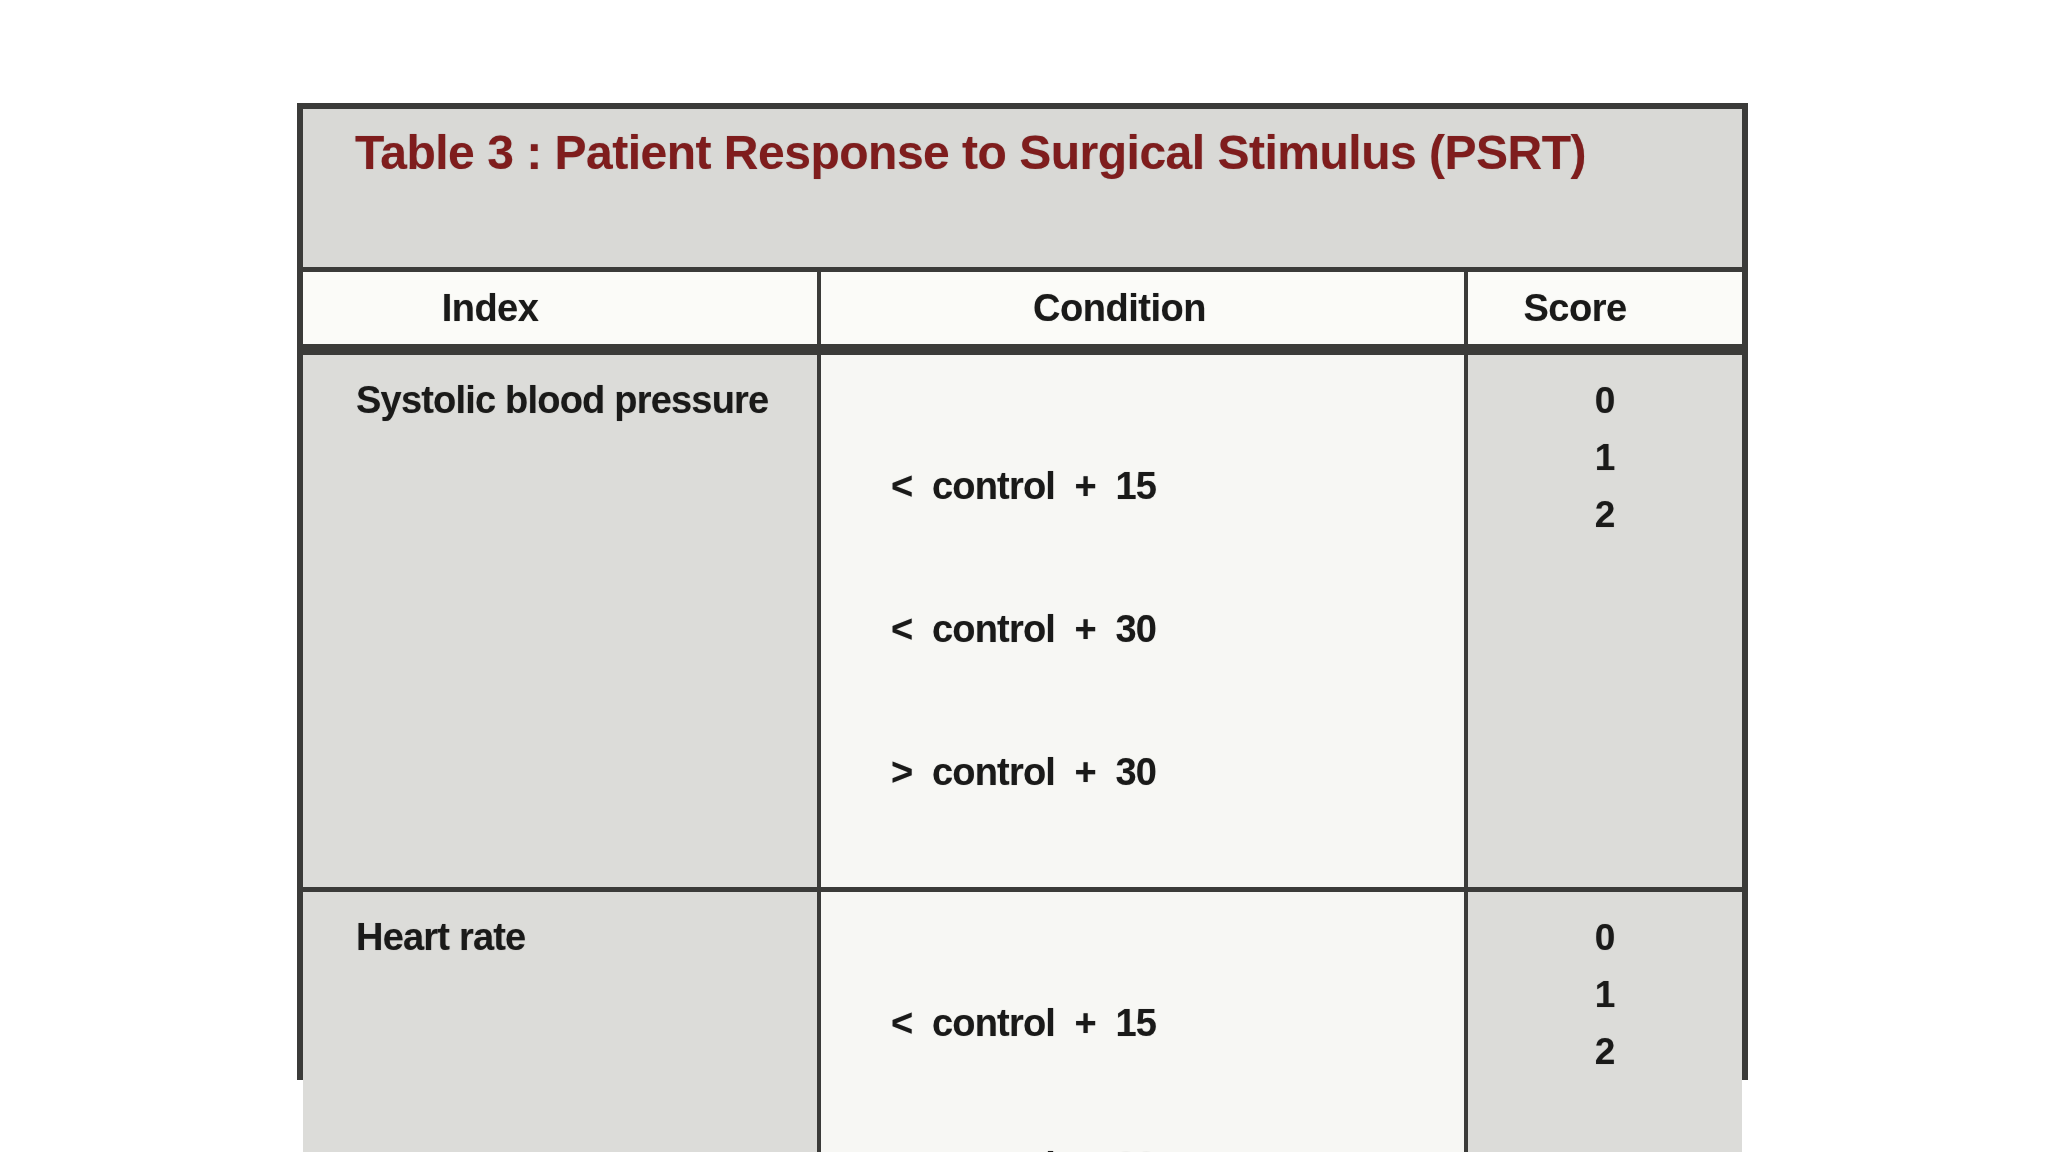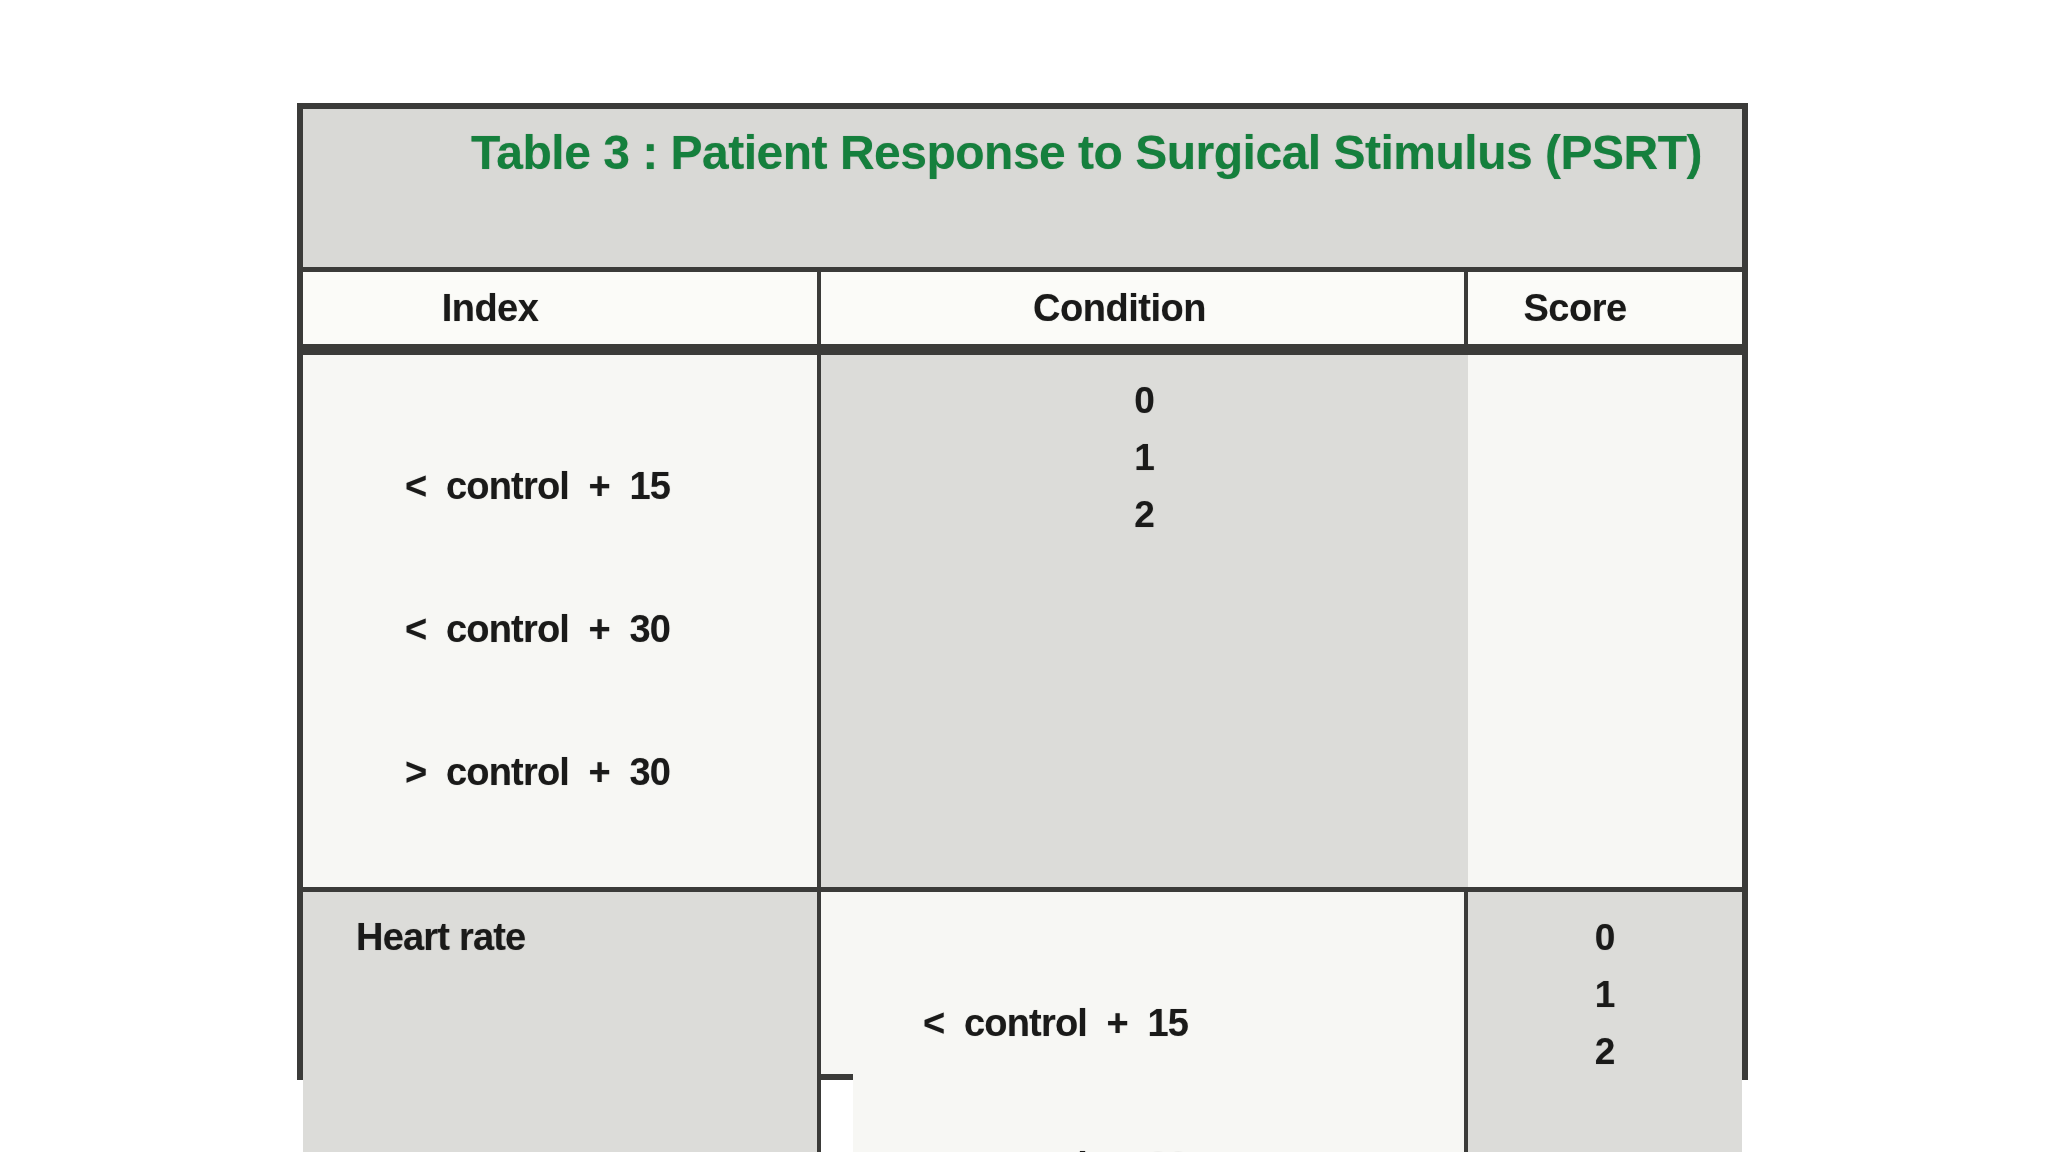--- a/index.html
+++ b/index.html
@@ -30,22 +30,21 @@
     filter: blur(0.45px);
     text-shadow: 0 0 1px rgba(25,25,25,0.35);
   }
   .title-box {
     background: #d9d9d6;
     padding: 14px 40px 0 52px;
     font-weight: bold;
     font-size: 48px;
     line-height: 60px;
     letter-spacing: -0.5px;
-    color: #15803d;
-    text-align: right;
+    color: #7f1d1d;
   }
   .header-row {
     background: #fbfbf8;
     border-top: 5px solid #3b3b39;
     border-bottom: 6px solid #3b3b39;
     box-sizing: border-box;
   }
   .grid-3 {
     display: grid;
     grid-template-columns: 518px 647px 1fr;
@@ -78,21 +77,20 @@
     letter-spacing: -0.8px;
   }
   .cond-cell {
     background: #f7f7f4;
     box-sizing: border-box;
     padding: 17px 0 0 70px;
     font-weight: bold;
     font-size: 38px;
     letter-spacing: -0.8px;
     white-space: pre;
-    margin-left: 32px;
   }
   .score-cell {
     background: #dcdcd9;
     box-sizing: border-box;
     padding: 17px 0 0 0;
     text-align: center;
     font-weight: bold;
     font-size: 37px;
   }
   .line {
@@ -110,20 +108,21 @@
       <div>Table 3 : Patient Response to Surgical Stimulus (PSRT)</div>
     </div>
 
     <div class="header-row grid-3">
       <div class="hcell h-index cdiv">Index</div>
       <div class="hcell h-cond cdiv">Condition</div>
       <div class="hcell h-score">Score</div>
     </div>
 
     <div class="data-row grid-3">
+      <div class="index-cell cdiv">Systolic blood pressure</div>
       <div class="cond-cell cdiv">
         <div class="line">&lt;  control  +  15</div>
         <div class="line">&lt;  control  +  30</div>
         <div class="line">&gt;  control  +  30</div>
       </div>
       <div class="score-cell">
         <div class="line">0</div>
         <div class="line">1</div>
         <div class="line">2</div>
       </div>

